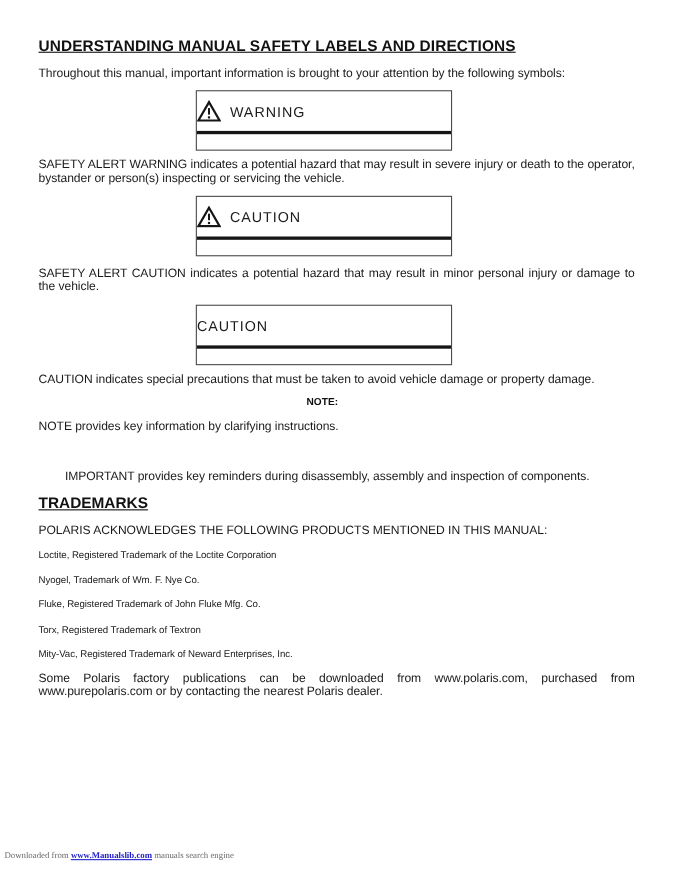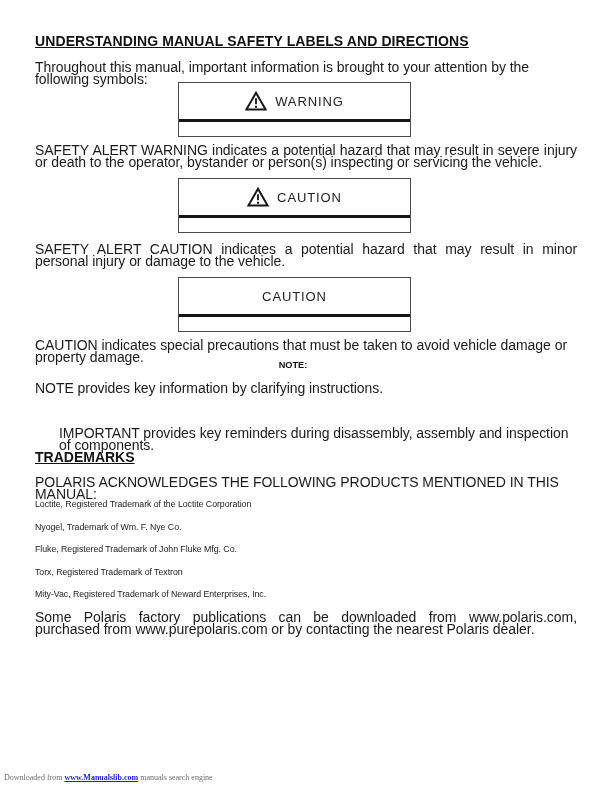--- a/index.html
+++ b/index.html
@@ -21,21 +21,21 @@
     font-size: 14px;
     font-weight: bold;
     letter-spacing: 0.1px;
     text-decoration: underline;
     color: #111;
   }
   .body {
     position: absolute;
     left: 35px;
     width: 542px;
-    font-size: 14px;
+    font-size: 11px;
     line-height: 12px;
     letter-spacing: -0.05px;
     color: #1a1a1a;
   }
   .just { text-align: justify; }
   .intro        { top: 61px; }
   .p-warning    { top: 144px; }
   .p-caution    { top: 243px; }
   .p-caution2   { top: 339px; }
   .p-note       { top: 382px; }
@@ -51,21 +51,20 @@
     border: 1px solid #4a4a4a;
     background: #ffffff;
   }
   .box1 { top: 82px; }
   .box2 { top: 178px; }
   .box3 { top: 277px; }
   .alert-header {
     height: 36px;
     display: flex;
     align-items: center;
-    justify-content: center;
     gap: 8px;
   }
   .alert-label {
     font-size: 13px;
     letter-spacing: 0.9px;
     color: #1c1c1c;
   }
   .alert-rule {
     height: 3px;
     background: #151515;

